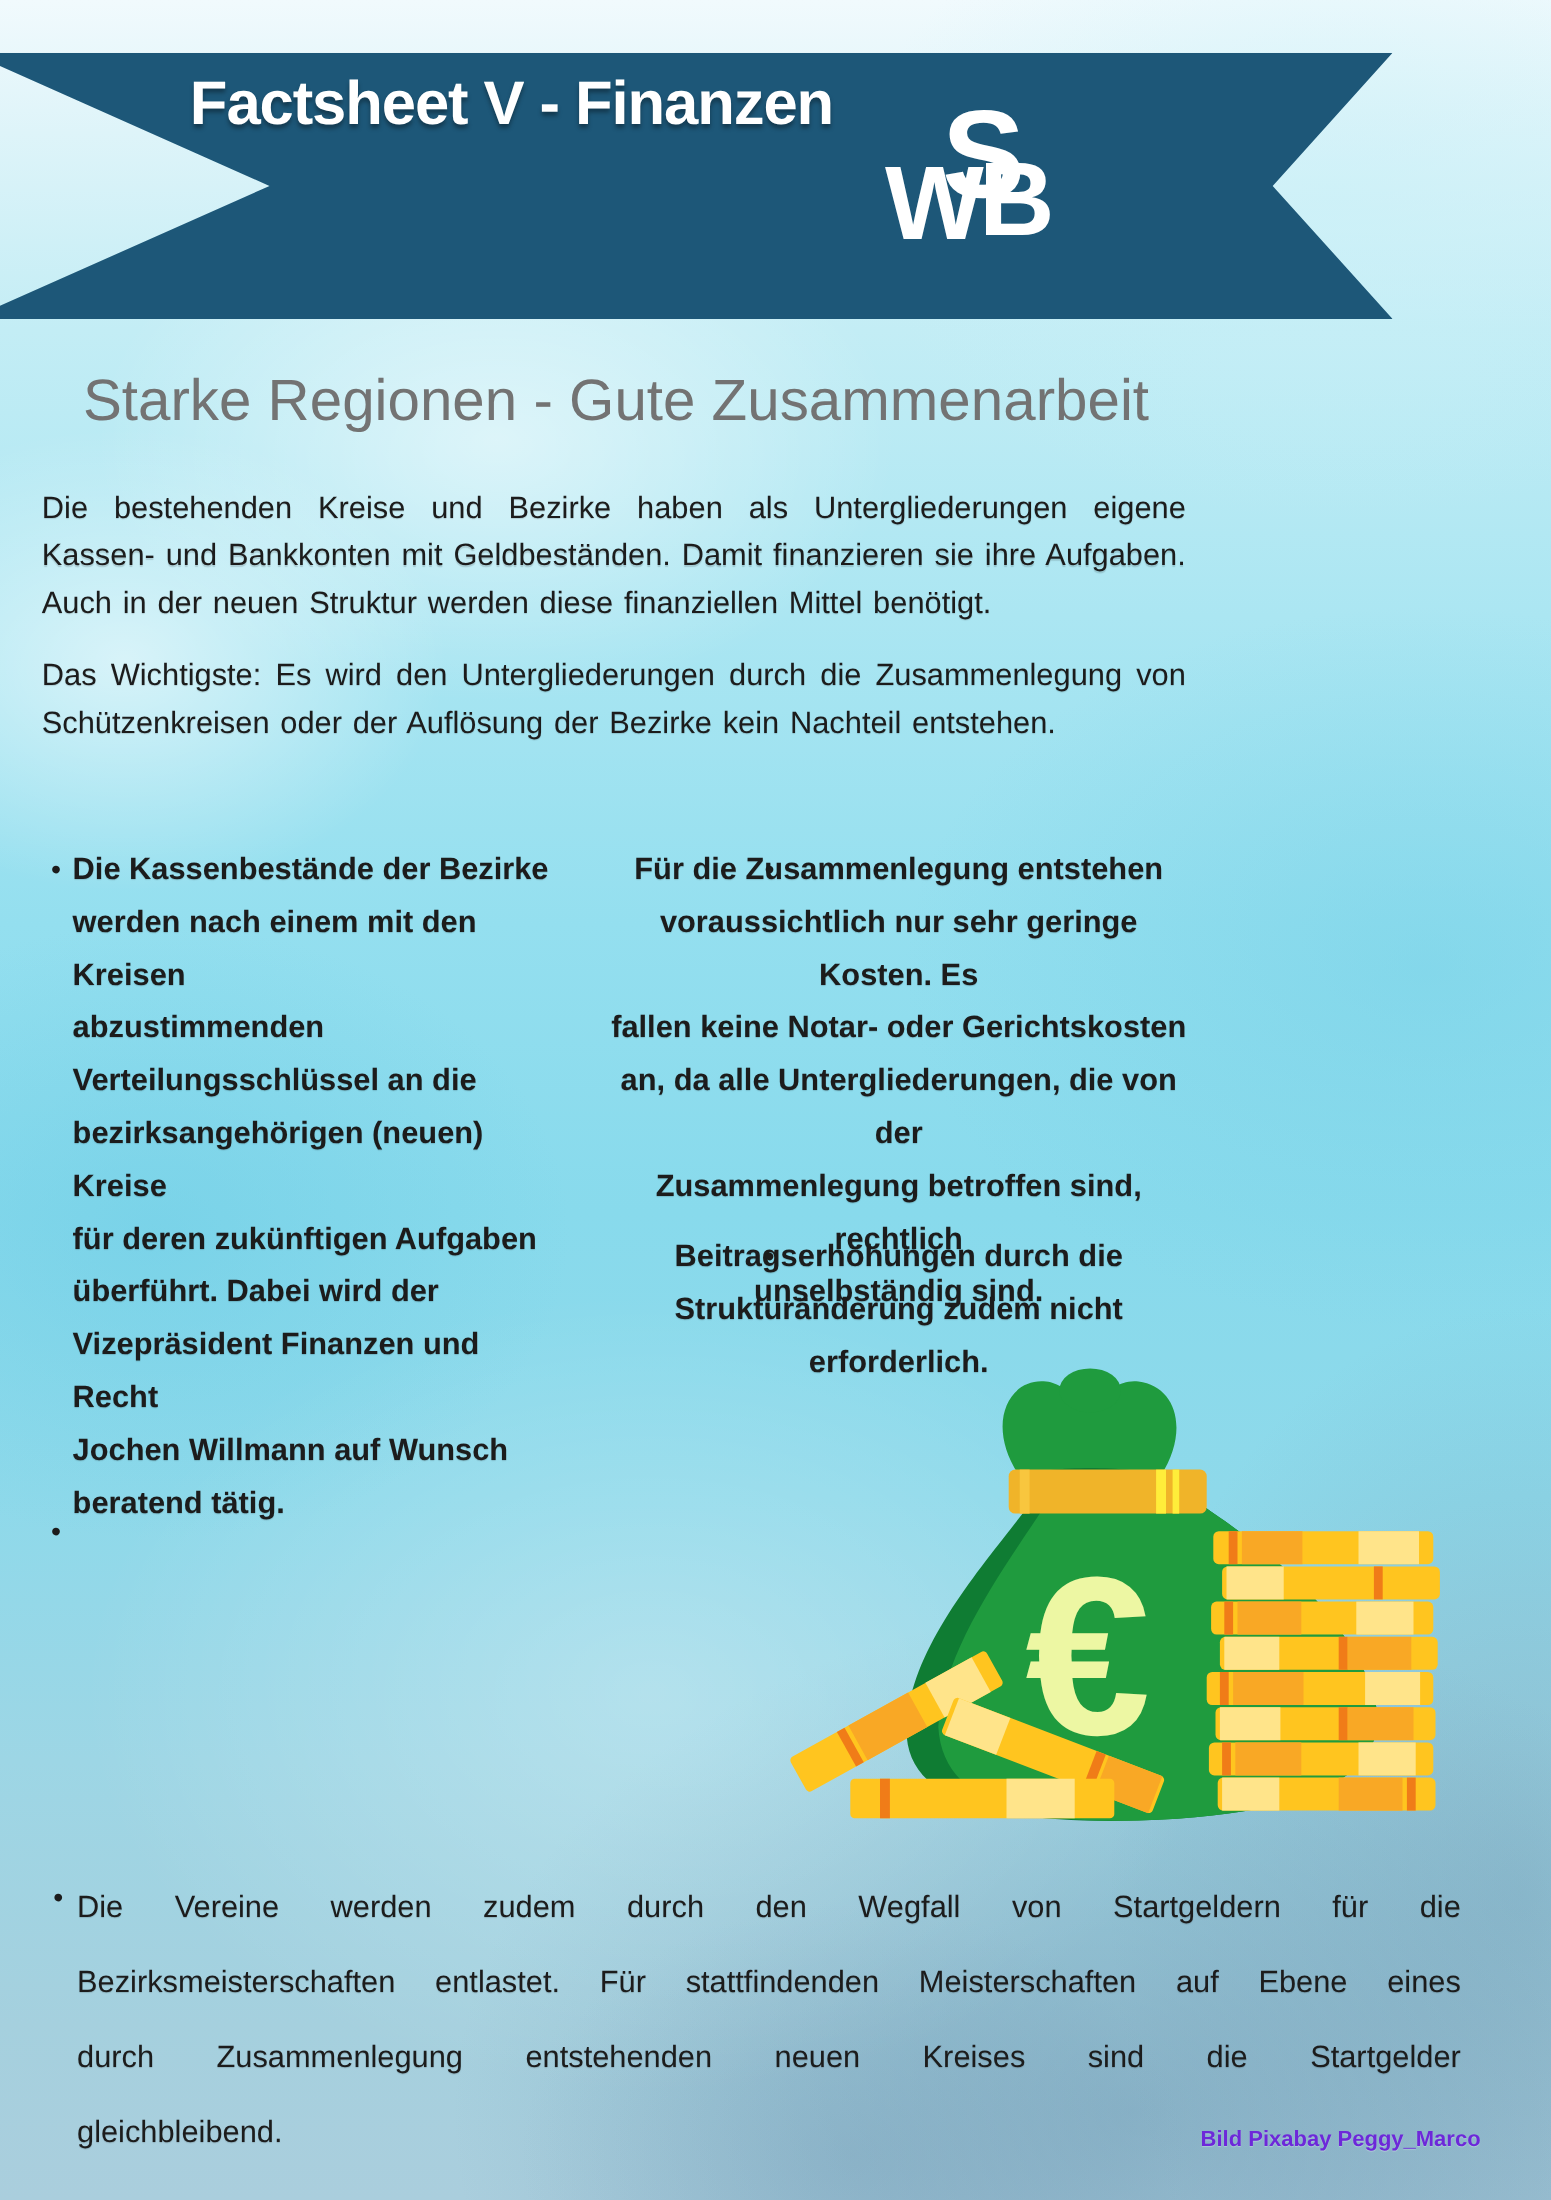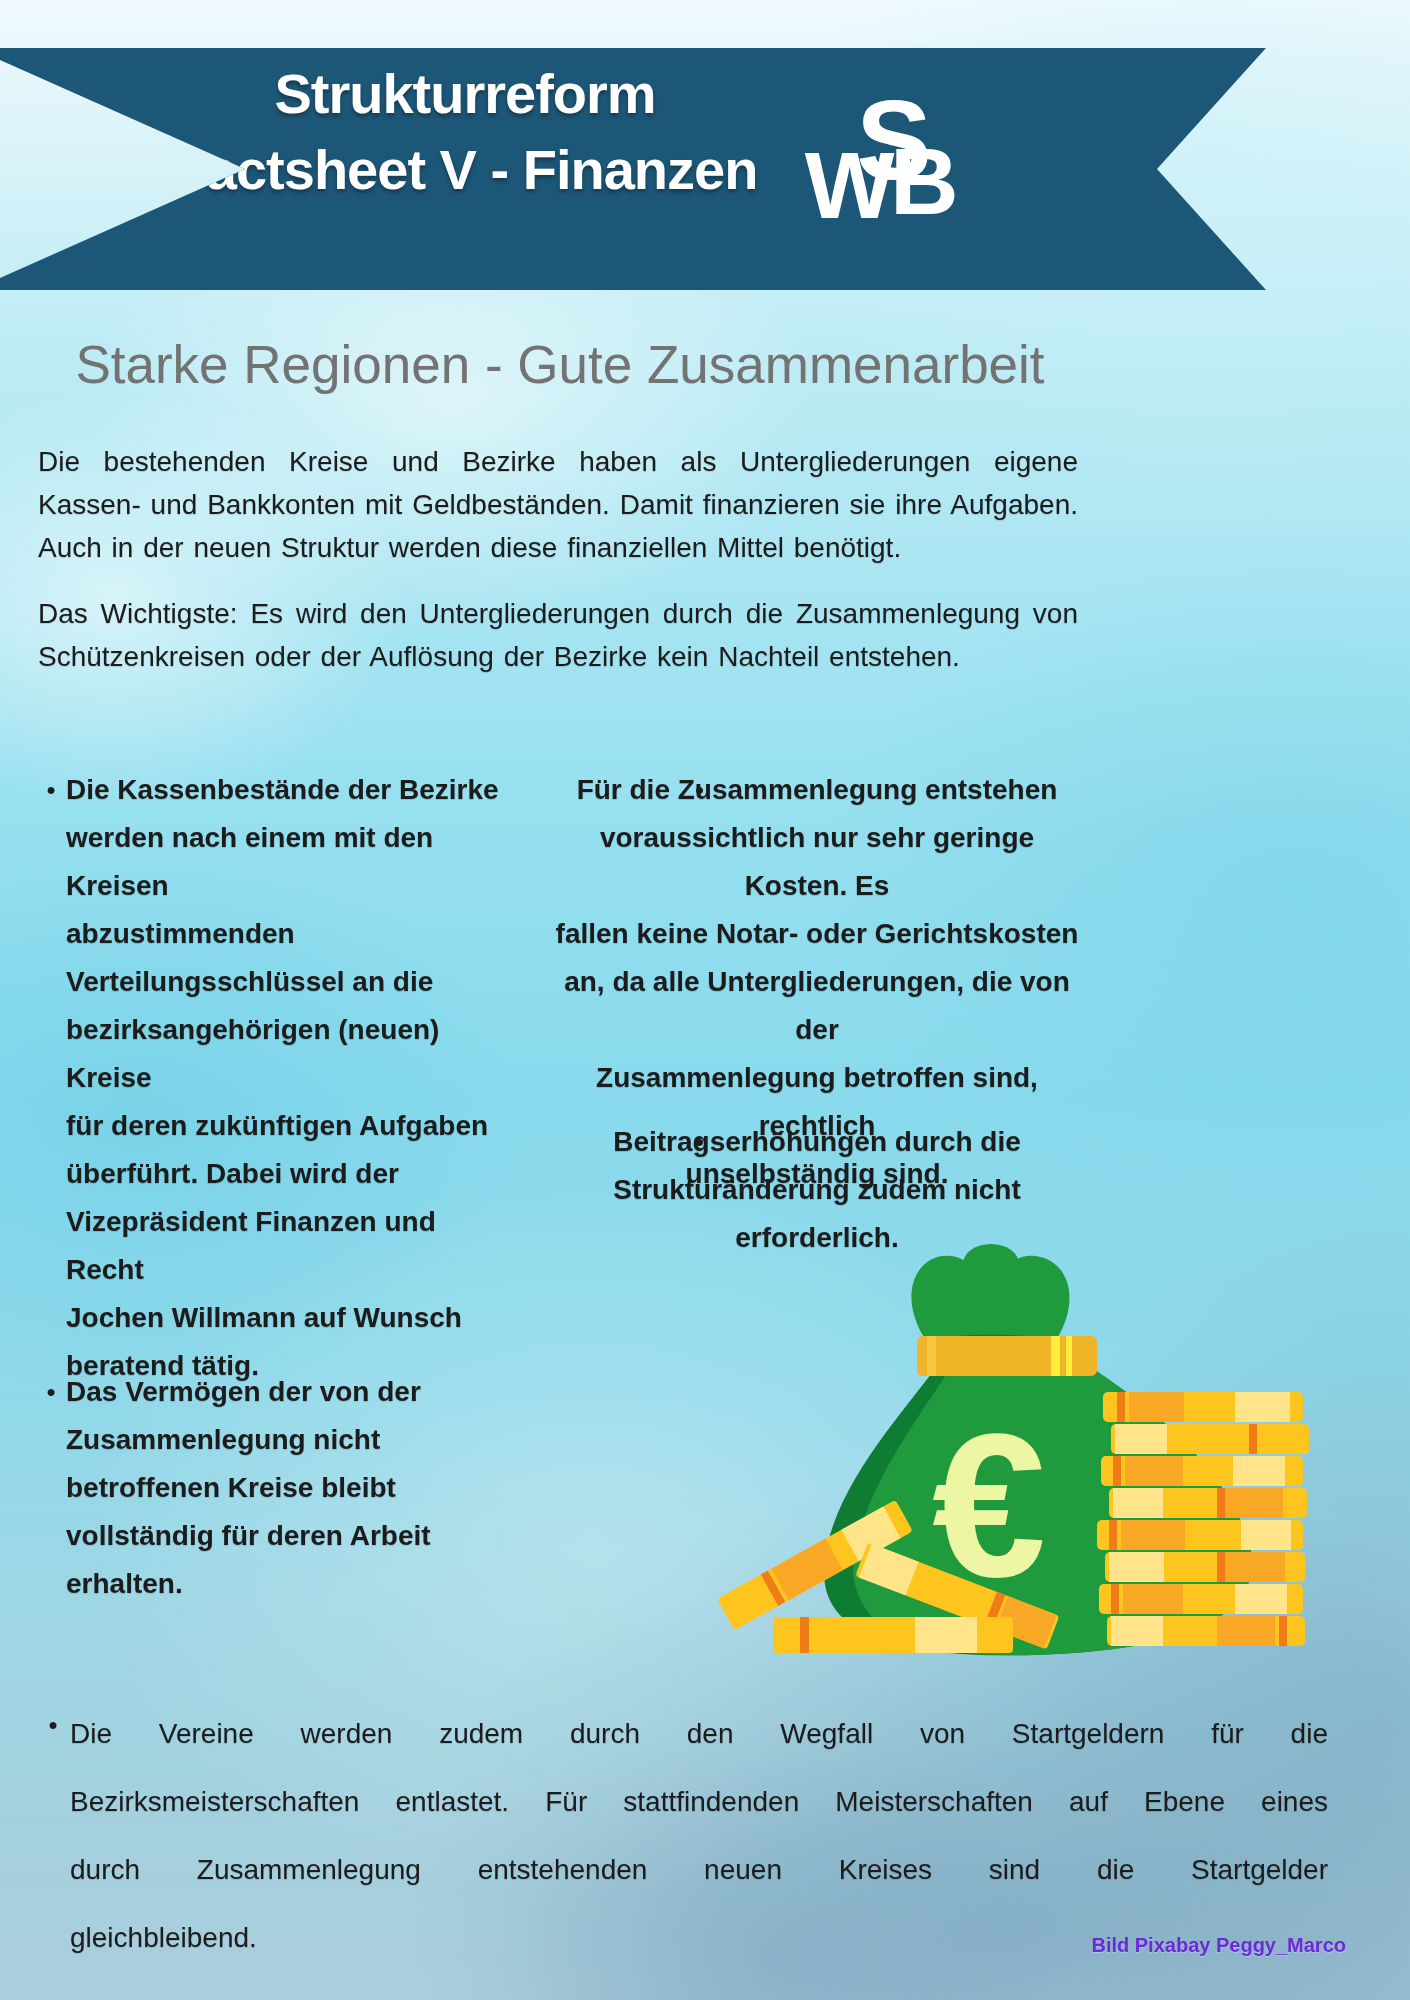--- a/index.html
+++ b/index.html
@@ -62,21 +62,20 @@
   .illustration{position:absolute;left:705px;top:1240px;width:620px;height:430px;}
 </style>
 </head>
 <body>
 
 <div class="page">
   <div class="bg"></div>
 
   <div class="banner">
     <div class="banner-titles">
-      <div class="banner-line">Strukturreform</div>
       <div class="banner-line">Factsheet V - Finanzen</div>
     </div>
     <svg class="logo" viewBox="0 0 160 160">
       <text x="88" y="90" font-size="112" font-weight="700" fill="#ffffff" text-anchor="middle" font-family="Liberation Sans, sans-serif">S</text>
       <text x="44" y="128" font-size="94" font-weight="700" fill="#ffffff" text-anchor="middle" font-family="Liberation Sans, sans-serif">W</text>
       <text x="118" y="124" font-size="94" font-weight="700" fill="#ffffff" text-anchor="middle" font-family="Liberation Sans, sans-serif">B</text>
     </svg>
   </div>
 
   <div class="headline">Starke Regionen - Gute Zusammenarbeit</div>
@@ -92,25 +91,20 @@
 Verteilungsschlüssel an die
 bezirksangehörigen (neuen) Kreise
 für deren zukünftigen Aufgaben
 überführt. Dabei wird der
 Vizepräsident Finanzen und Recht
 Jochen Willmann auf Wunsch
 beratend tätig.</div>
   </div>
   <div class="bullet-left bl2">
     <span class="dot">•</span>
-    <div class="btxt pre">Das Vermögen der von der
-Zusammenlegung nicht
-betroffenen Kreise bleibt
-vollständig für deren Arbeit
-erhalten.</div>
   </div>
 
   <div class="bullet-right br1">
     <span class="dot-abs">•</span>
     <div class="btxt pre">Für die Zusammenlegung entstehen
 voraussichtlich nur sehr geringe Kosten. Es
 fallen keine Notar- oder Gerichtskosten
 an, da alle Untergliederungen, die von der
 Zusammenlegung betroffen sind, rechtlich
 unselbständig sind.</div>

